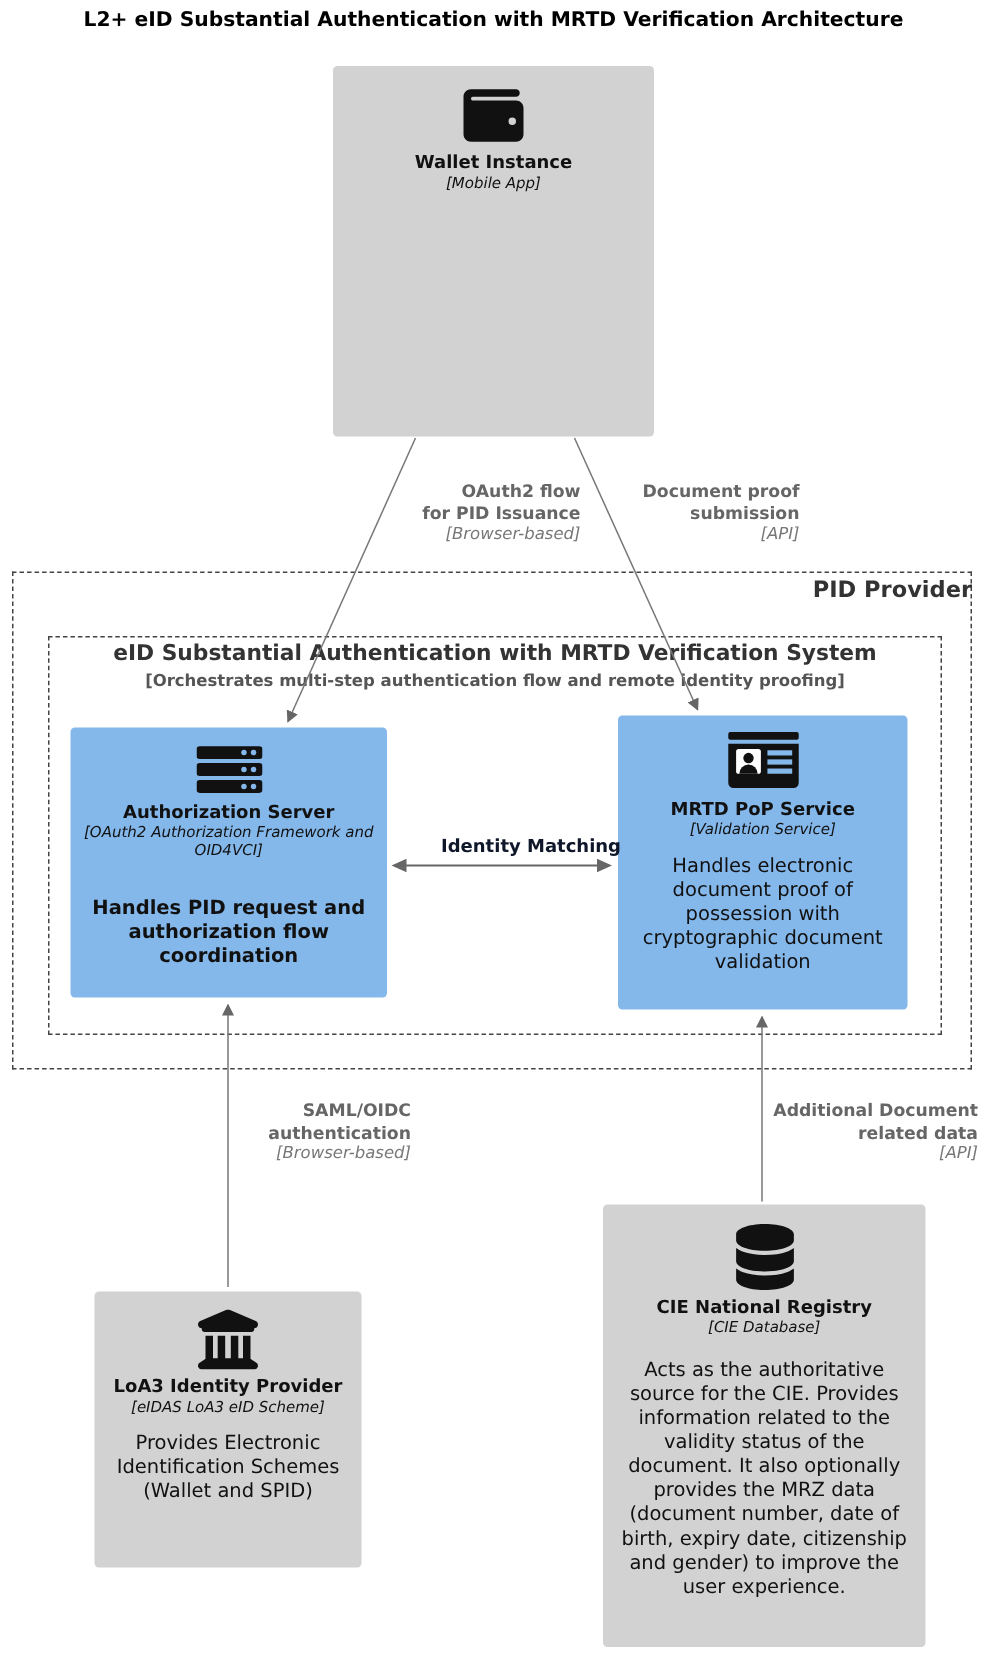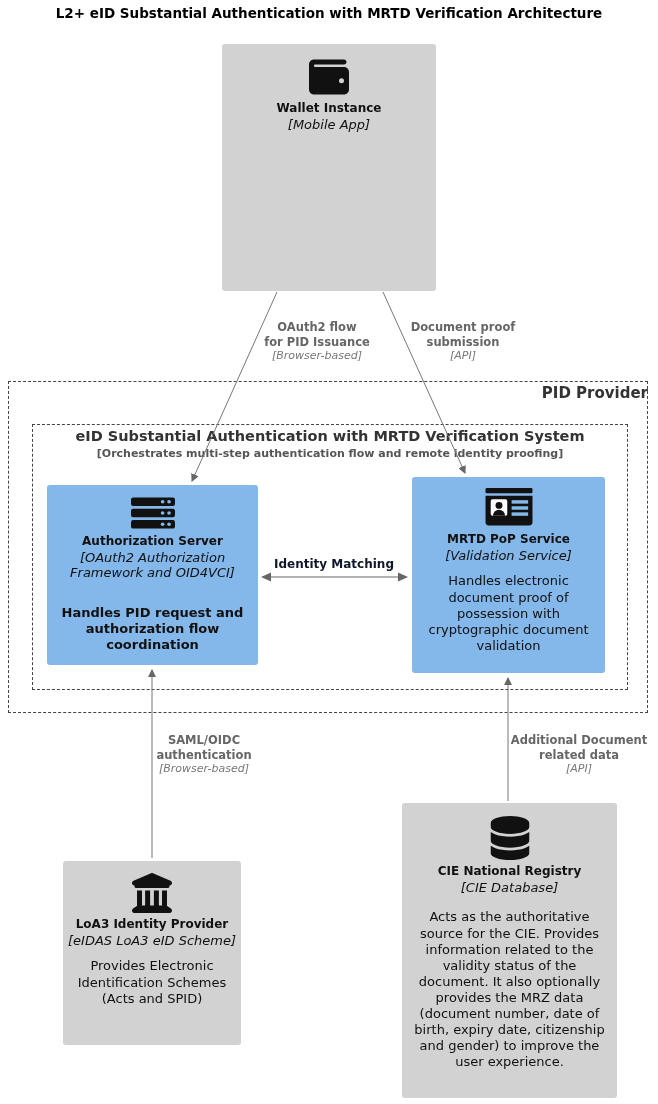--- a/index.html
+++ b/index.html
@@ -22,34 +22,34 @@
     font-size:14.5px; font-weight:bold; color:#333; }
   .inner-subtitle { position:absolute; top:447px; left:32px; width:596px; text-align:center;
     font-size:11px; font-weight:bold; color:#555; }
 
   
   .node { position:absolute; border-radius:3px; text-align:center; color:#111; z-index:2; }
   .node-gray { background:#d2d2d2; }
   .node-blue { background:#84b7ea; }
   .node .icon { display:block; margin:0 auto; }
   .node-title { font-size:12px; font-weight:bold; line-height:1.15; margin-top:5px; }
-  .node-sub { font-size:13px; font-style:italic; line-height:1.2; margin-top:1px; }
+  .node-sub { font-size:10px; font-style:italic; line-height:1.2; margin-top:1px; }
   .node-body { font-size:13px; line-height:1.24; margin-top:14px; padding:0 6px; }
 
   .wallet-box { left:222px; top:44px; width:214px; height:247px; padding-top:13px; }
   .as-box    { left:47px;  top:485px; width:211px; height:180px; padding-top:11px; }
   .as-box .node-body { margin-top:24px;font-weight:bold; }
   .mrtd-box  { left:412px; top:477px; width:193px; height:196px; padding-top:11px; }
   .mrtd-box .node-body { margin-top:10px; }
   .loa3-box  { left:63px;  top:861px; width:178px; height:184px; padding-top:12px; }
   .loa3-box .node-body { margin-top:10px; }
   .cie-box   { left:402px; top:803px; width:215px; height:295px; padding-top:13px; }
 
   
-  .edge-label { position:absolute; text-align:center; z-index:4;
+  .edge-label { position:absolute; text-align:right; z-index:4;
     font-size:11.5px; font-weight:bold; color:#666; line-height:1.28; }
   .edge-label .ital { font-weight:normal; font-style:italic; color:#777; font-size:11px; }
   .lbl-oauth2 { left:247px; top:320px; width:140px; }
   .lbl-docproof { left:393px; top:320px; width:140px; }
   .lbl-saml { left:134px; top:733px; width:140px; }
   .lbl-addl { left:506px; top:733px; width:146px; }
   .lbl-idmatch { left:254px; top:557px; width:160px; font-size:12px; color:#0f172a; }
 
   .arrow-layer { position:absolute; left:0; top:0; width:658px; height:1104px; z-index:3; pointer-events:none; }
 </style>
@@ -143,21 +143,21 @@
     <div class="node-sub">[Validation Service]</div>
     <div class="node-body">Handles electronic document proof of possession with cryptographic document validation</div>
   </div>
 
   <div class="node node-gray loa3-box">
     <svg class="icon" width="42" height="40" viewBox="0 0 512 512">
       <path fill="#111" d="M243.4 2.6l-224 96c-14 6-21.8 21-18.7 35.8S16.8 160 32 160v8c0 13.3 10.7 24 24 24H456c13.3 0 24-10.7 24-24v-8c15.2 0 28.3-10.7 31.3-25.6s-4.8-29.9-18.7-35.8l-224-96c-8-3.4-17.2-3.4-25.2 0zM128 224H64V420.3c-.6 .3-1.2 .7-1.8 1.1l-48 32c-11.7 7.8-17 22.4-12.9 35.9S17.9 512 32 512H480c14.1 0 26.5-9.2 30.6-22.7s-1.2-28.1-12.9-35.9l-48-32c-.6-.4-1.2-.7-1.8-1.1V224H384V416H344V224H280V416H232V224H168V416H128V224z"></path>
     </svg>
     <div class="node-title">LoA3 Identity Provider</div>
     <div class="node-sub">[eIDAS LoA3 eID Scheme]</div>
-    <div class="node-body">Provides Electronic Identification Schemes (Acts and SPID)</div>
+    <div class="node-body">Provides Electronic Identification Schemes (Wallet and SPID)</div>
   </div>
 
   <div class="node node-gray cie-box">
     <svg class="icon" width="40" height="44" viewBox="0 0 448 512">
       <path fill="#111" d="M448 80v48c0 44.2-100.3 80-224 80S0 172.2 0 128V80C0 35.8 100.3 0 224 0S448 35.8 448 80zM393.2 214.7c20.8-7.4 39.9-16.9 54.8-28.6V288c0 44.2-100.3 80-224 80S0 332.2 0 288V186.1c14.9 11.8 34 21.2 54.8 28.6C99.7 230.7 159.5 240 224 240s124.3-9.3 169.2-25.3zM0 346.1c14.9 11.8 34 21.2 54.8 28.6C99.7 390.7 159.5 400 224 400s124.3-9.3 169.2-25.3c20.8-7.4 39.9-16.9 54.8-28.6V432c0 44.2-100.3 80-224 80S0 476.2 0 432V346.1z"></path>
     </svg>
     <div class="node-title">CIE National Registry</div>
     <div class="node-sub">[CIE Database]</div>
     <div class="node-body">Acts as the authoritative source for the CIE. Provides information related to the validity status of the document. It also optionally provides the MRZ data (document number, date of birth, expiry date, citizenship and gender) to improve the user experience.</div>
   </div>

